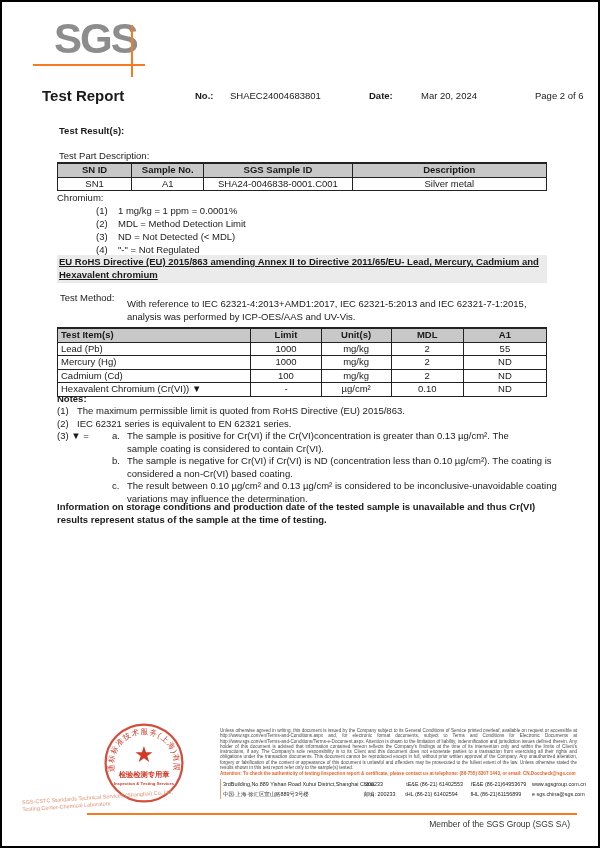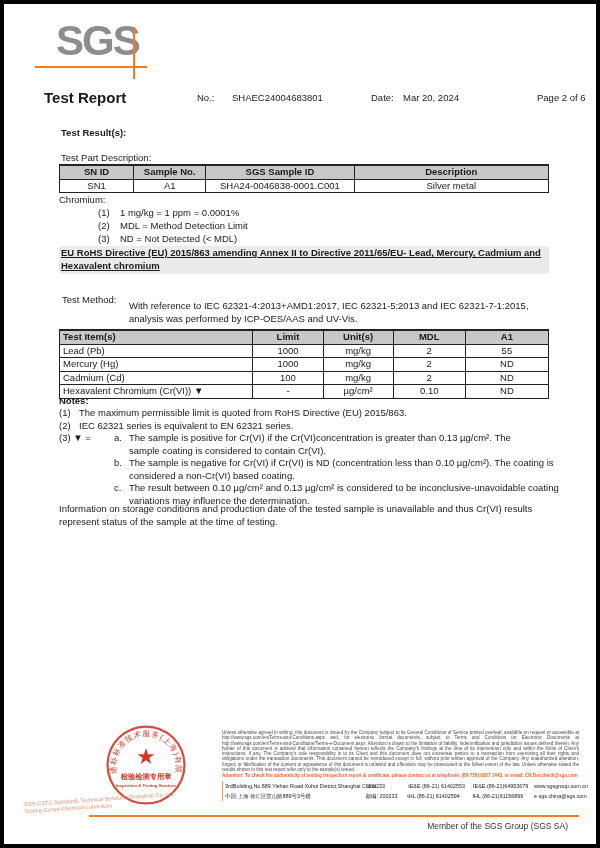--- a/index.html
+++ b/index.html
@@ -1,33 +1,33 @@
 <!DOCTYPE html>
 <html><head>
 <meta charset="utf-8">
 <style>
   * { margin:0; padding:0; box-sizing:border-box; }
   html,body { width:600px; height:848px; background:#fff; }
   .page {
     position:relative; width:600px; height:848px; background:#fff;
-    border:4px solid #000000;
+    border:2px solid #000000;
     font-family:"Liberation Sans", sans-serif; color:#1a1a1a;
     overflow:hidden;
   }
   
   .logo-text {
     position:absolute; left:52px; top:16px;
     font-size:42px; font-weight:bold; letter-spacing:-2px;
     color:#8d8d8d; line-height:1;
   }
   .crosshair-v { position:absolute; left:129px; top:23px; width:1.5px; height:52px; background:#f47b20; }
   .crosshair-h { position:absolute; left:31px; top:62px; width:112px; height:1.5px; background:#f47b20; }
   .hdr { position:absolute; top:88px; font-size:9.5px; white-space:nowrap; }
   .hdr.title { top:85px; left:40px; font-size:15px; font-weight:bold; }
-  .hdr.b { font-weight:normal; }
+  .hdr.b { font-weight:bold; }
   
   .abs { position:absolute; font-size:9.5px; line-height:12.5px; }
   .bold { font-weight:bold; }
   table { border-collapse:collapse; width:100%; font-size:9.5px; }
   table, th, td { border:1px solid #222; }
   table { border-top:2px solid #222; }
   th { background:#c8c8c8; font-weight:bold; padding:0 3px; height:13px; }
   td { padding:0 3px; height:13px; text-align:center; }
   td.left { text-align:left;margin-left:32px; }
   .rlist { display:flex; margin-bottom:0.5px; }
@@ -70,21 +70,21 @@
 <div class="page">
 
   <div class="logo-text">SGS</div>
   <div class="crosshair-v"></div>
   <div class="crosshair-h"></div>
 
   <div class="hdr title">Test Report</div>
   <div class="hdr b" style="left:193px;">No.:</div>
   <div class="hdr" style="left:228px;">SHAEC24004683801</div>
   <div class="hdr b" style="left:367px;">Date:</div>
-  <div class="hdr" style="left:399px;">Mar 20, 2024</div>
+  <div class="hdr" style="left:419px;">Mar 20, 2024</div>
   <div class="hdr" style="left:497px;padding-left:36px;">Page 2 of 6</div>
 
   <div class="abs bold" style="left:57px; top:123px;">Test Result(s):</div>
 
   <div class="abs" style="left:57px; top:148px; ">Test Part Description:</div>
 
   <div class="abs" style="left:55px; top:160px; width:490px;">
     <table>
       <colgroup>
           <col style="width:74px">
@@ -122,21 +122,21 @@
     <div class="rlist">
       <span class="num">(3)</span>
       <span>ND = Not Detected (&lt; MDL)</span>
     </div>
     <div class="rlist">
       <span class="num">(4)</span>
       <span>"-" = Not Regulated</span>
     </div>
   </div>
 
-  <div class="abs rohs" style="left:55px; top:242px; width:490px;">EU RoHS Directive (EU) 2015/863 amending Annex II to Directive 2011/65/EU- Lead, Mercury, Cadmium and Hexavalent chromium</div>
+  <div class="abs rohs" style="left:55px; top:253px; width:490px;">EU RoHS Directive (EU) 2015/863 amending Annex II to Directive 2011/65/EU- Lead, Mercury, Cadmium and Hexavalent chromium</div>
 
   <div class="abs" style="left:58px; top:290px;">Test Method:</div>
   <div class="abs" style="left:125px; top:290px; width:412px;margin-top:6px;">With reference to IEC 62321-4:2013+AMD1:2017, IEC 62321-5:2013 and IEC 62321-7-1:2015, analysis was performed by ICP-OES/AAS and UV-Vis.</div>
 
   <div class="abs" style="left:55px; top:325px; width:490px;">
     <table>
       <colgroup>
           <col style="width:193px">
           <col style="width:70px">
           <col style="width:70px">
@@ -203,21 +203,21 @@
     <div class="subitem" style="width:475px;">
       <span class="letter">b.</span>
       <span>The sample is negative for Cr(VI) if Cr(VI) is ND (concentration less than 0.10 µg/cm²). The coating is considered a non-Cr(VI) based coating.</span>
     </div>
     <div class="subitem" style="width:475px;">
       <span class="letter">c.</span>
       <span>The result between 0.10 µg/cm² and 0.13 µg/cm² is considered to be inconclusive-unavoidable coating variations may influence the determination.</span>
     </div>
   </div>
 
-  <div class="abs" style="left:55px; top:499px; width:492px;">Information on storage conditions and production date of the tested sample is unavailable and thus Cr(VI) results represent status of the sample at the time of testing.</div>
+  <div class="abs" style="left:55px; top:499px; width:492px;font-weight:bold;">Information on storage conditions and production date of the tested sample is unavailable and thus Cr(VI) results represent status of the sample at the time of testing.</div>
 
   <svg class="stamp" viewBox="0 0 96 96">
     <defs>
       <path id="arcpath" d="M 13.5 58 A 35.5 35.5 0 1 1 82.5 58" fill="none"></path>
     </defs>
     <circle cx="48" cy="48" r="45" fill="none" stroke="#cf3a28" stroke-width="2.6" opacity="0.9"></circle>
     <text font-size="8.8" fill="#cf3a28" letter-spacing="1.2">
       <textPath href="#arcpath" startOffset="0">通标标准技术服务(上海)有限公司</textPath>
     </text>
     <text x="48" y="47" text-anchor="middle" font-size="26" fill="#cf3a28">★</text>

